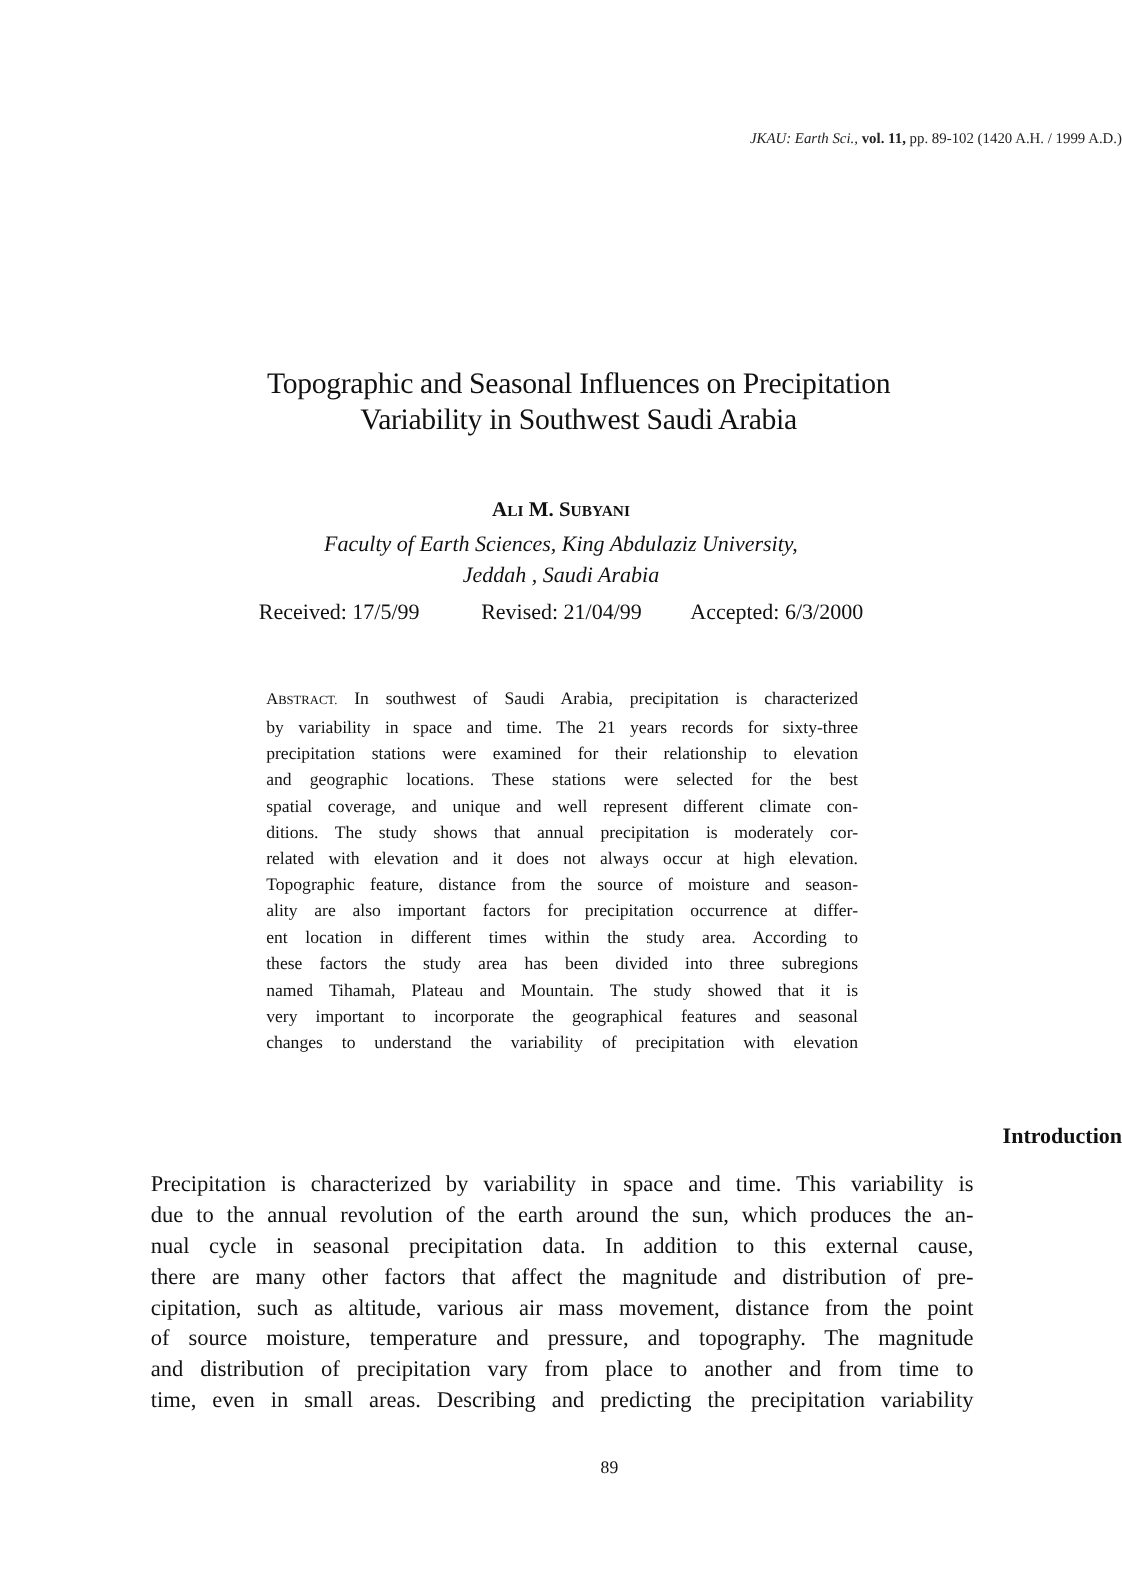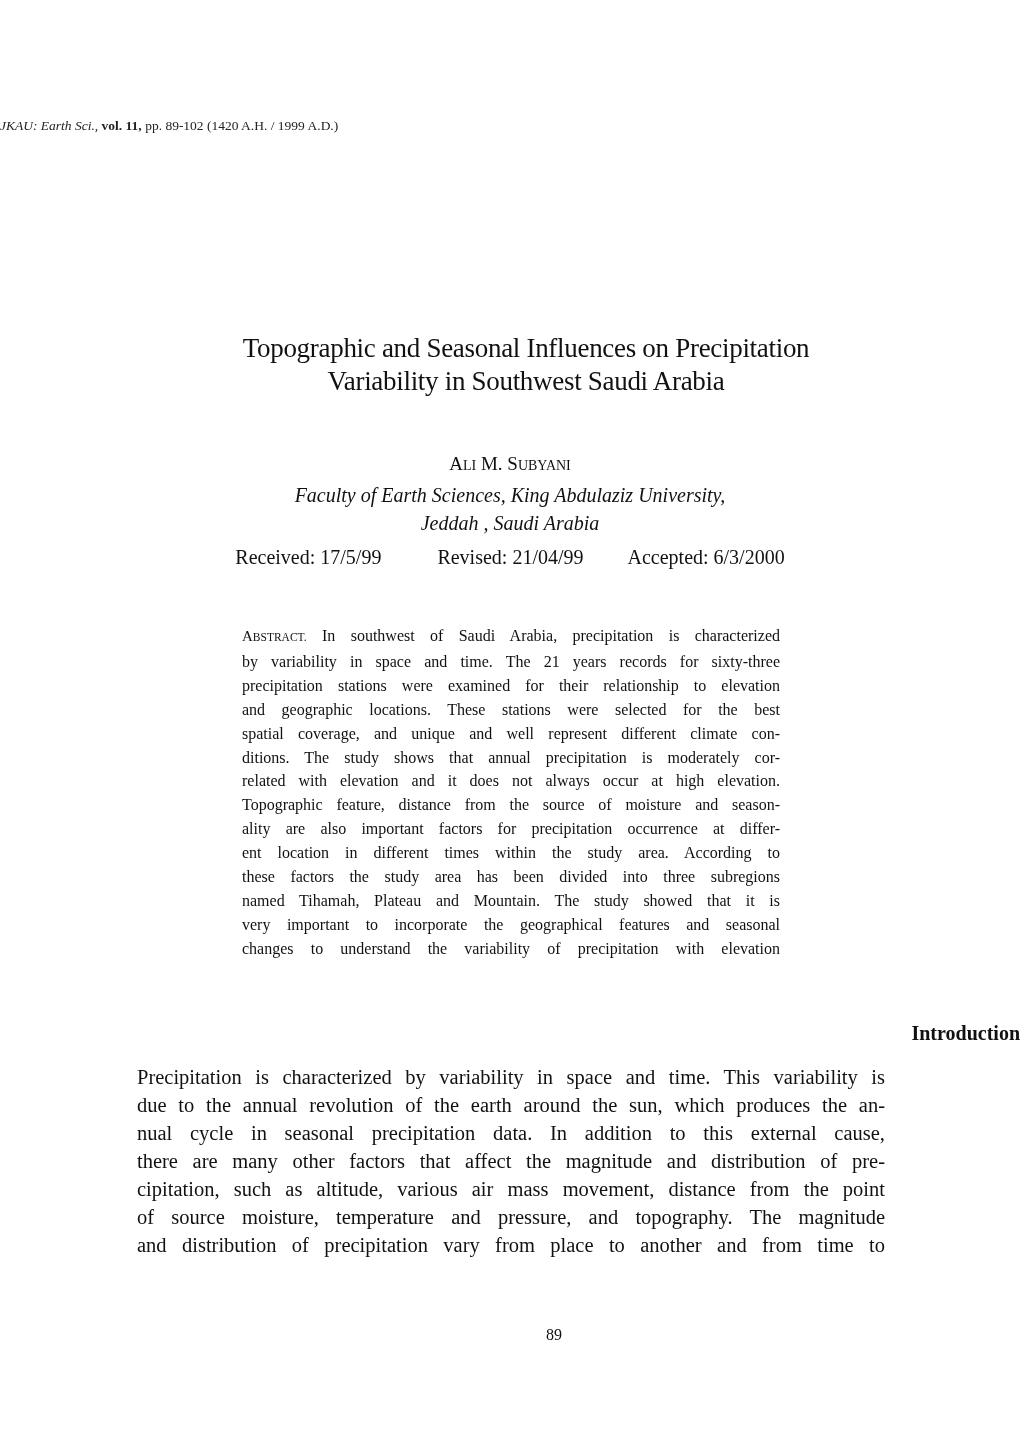--- a/index.html
+++ b/index.html
@@ -13,21 +13,21 @@
       position: relative;
       overflow: hidden;
       font-family: "Liberation Serif", "DejaVu Serif", serif;
       color: #111111;
     }
     .running-head {
       position: absolute;
       top: 118px;
       left: 0;
       width: 1020px;
-      text-align: left;
+      text-align: right;
       font-size: 13.5px;
       color: #222;
     }
     .running-head .journal { font-style: italic; }
     .running-head .vol { font-weight: bold; }
     .title {
       position: absolute;
       top: 332px;
       left: 16px;
       width: 1020px;
@@ -38,20 +38,21 @@
     }
     .title div { white-space: nowrap; }
     .author {
       position: absolute;
       top: 452px;
       left: 0;
       width: 1020px;
       text-align: center;
       font-size: 19px;
       line-height: 24px;
+      font-weight: bold;
     }
     .sc-big { font-size: 19px; }
     .sc-small { font-size: 14px; text-transform: uppercase; }
     .affil {
       position: absolute;
       top: 481px;
       left: 0;
       width: 1020px;
       text-align: center;
       font-size: 20px;
@@ -164,15 +165,16 @@
 <div class="section-heading">Introduction</div>
 
 <div class="intro">
   <span class="line">Precipitation is characterized by variability in space and time. This variability is</span>
   <span class="line">due to the annual revolution of the earth around the sun, which produces the an-</span>
   <span class="line">nual cycle in seasonal precipitation data.  In addition to this external cause,</span>
   <span class="line">there are many other factors that affect the magnitude and distribution of pre-</span>
   <span class="line">cipitation, such as altitude, various air mass movement, distance from the point</span>
   <span class="line">of source moisture, temperature and pressure, and topography. The magnitude</span>
   <span class="line">and distribution of precipitation vary from place to another and from time to</span>
+  <span class="line">time, even in small areas. Describing and predicting the precipitation variability</span>
 </div>
 
 <div class="page-number">89</div>
 
 </body></html>

